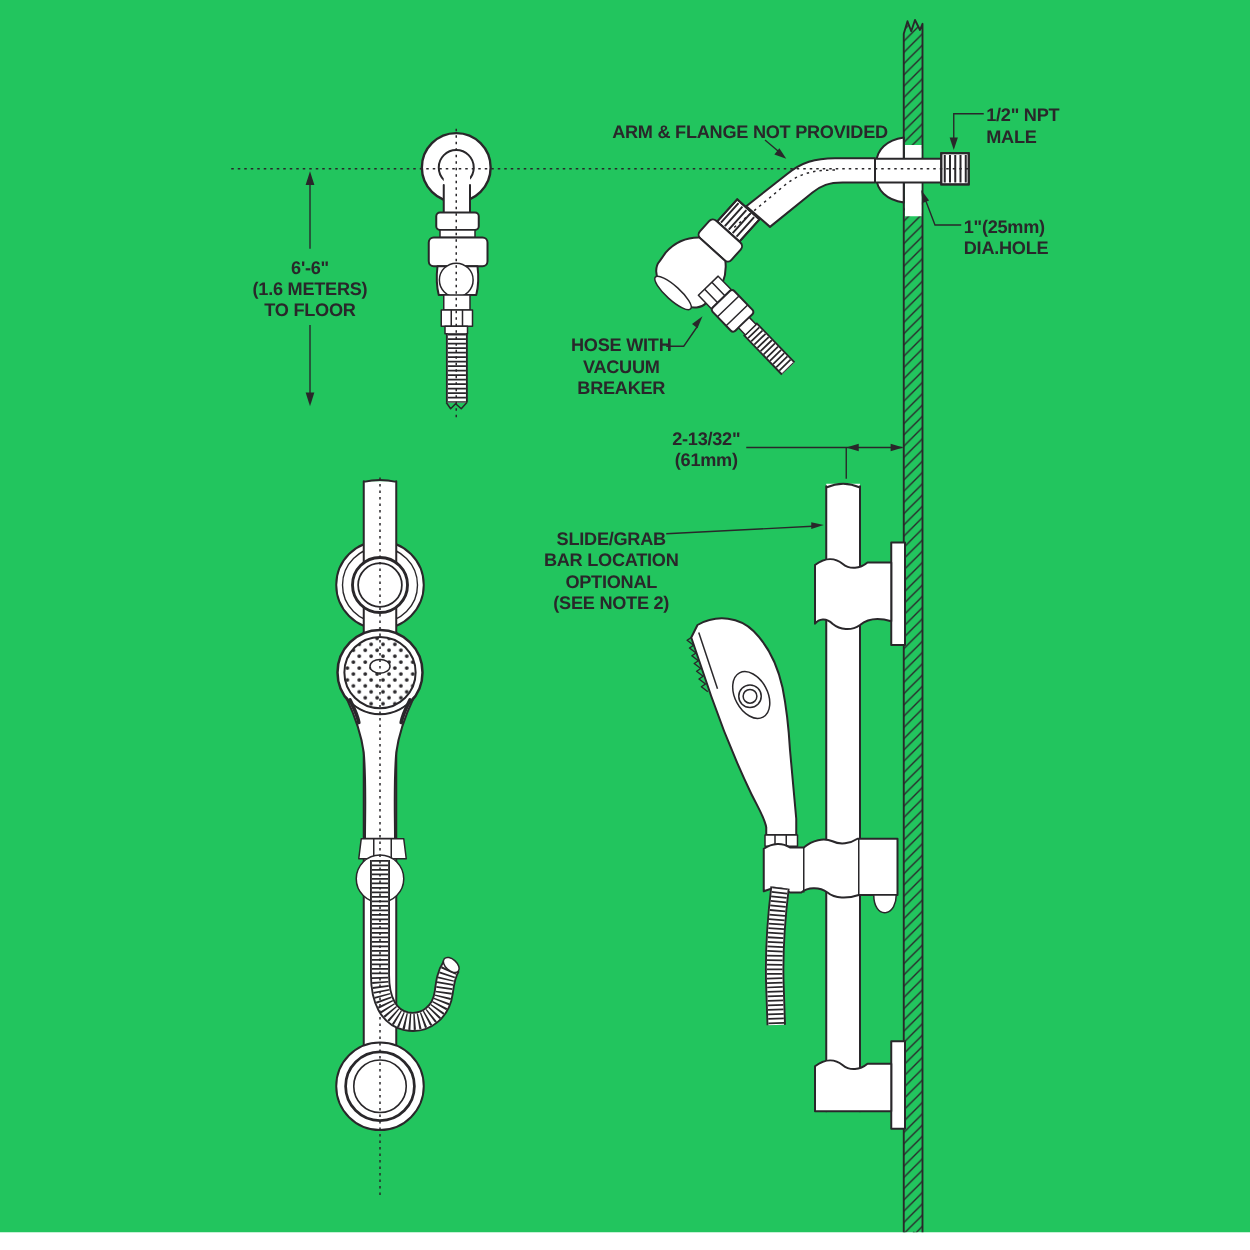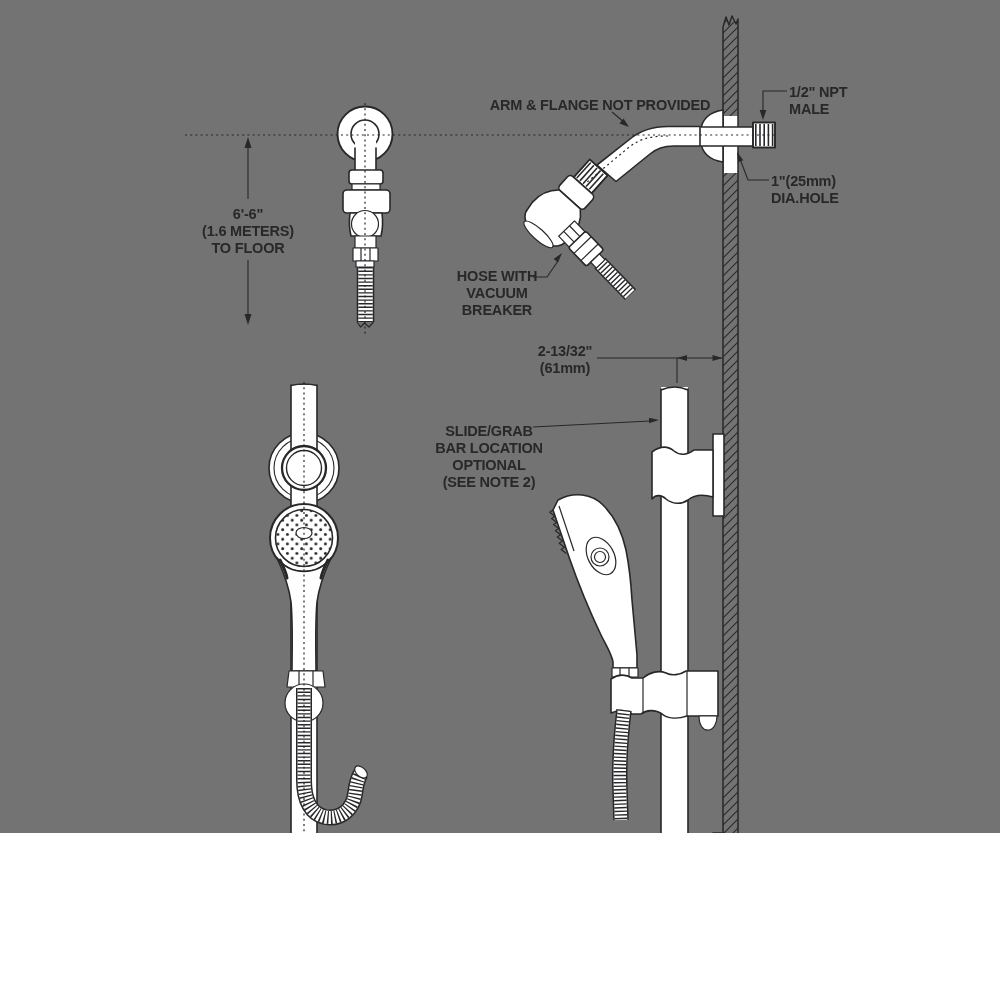--- a/index.html
+++ b/index.html
@@ -1,16 +1,16 @@
 <!DOCTYPE html>
 <html><head>
 <meta charset="utf-8">
 <style>
   html,body{margin:0;padding:0;background:#ffffff;}
-  .stage{width:1000px;height:833px;position:relative;background:#737373;overflow:hidden;}
+  .stage{width:1000px;height:986px;position:relative;background:#22c55e;overflow:hidden;}
   svg{display:block;}
   text{font-family:"Liberation Sans","DejaVu Sans",sans-serif;font-weight:700;
        fill:#29272a;font-size:14.5px;letter-spacing:-0.2px;}
   .cl{stroke:#29272a;stroke-width:1.2;stroke-dasharray:2 3.2;fill:none;}
   .ln{stroke:#29272a;fill:none;stroke-width:1.6;stroke-linejoin:round;stroke-linecap:round;}
   .th{stroke:#29272a;fill:none;stroke-width:1.2;stroke-linejoin:round;}
   .wf{fill:#ffffff;stroke:#29272a;stroke-width:1.6;stroke-linejoin:round;}
   .wf2{fill:#ffffff;stroke:#29272a;stroke-width:1.2;stroke-linejoin:round;}
   .dim{stroke:#29272a;stroke-width:1.1;fill:none;}
   .arr{fill:#29272a;stroke:none;}

